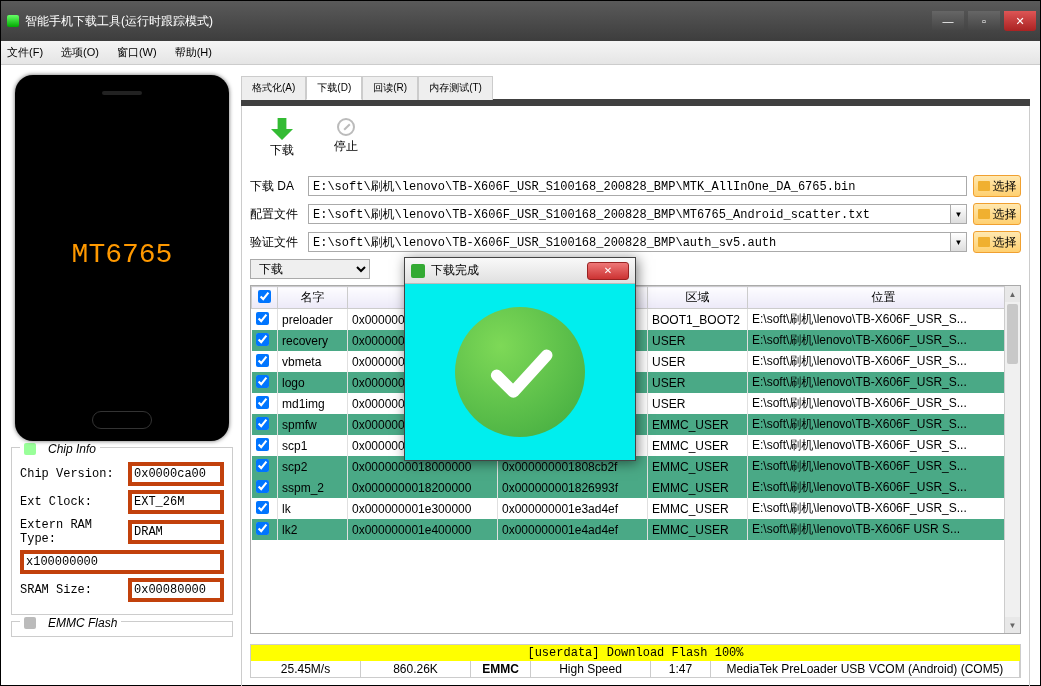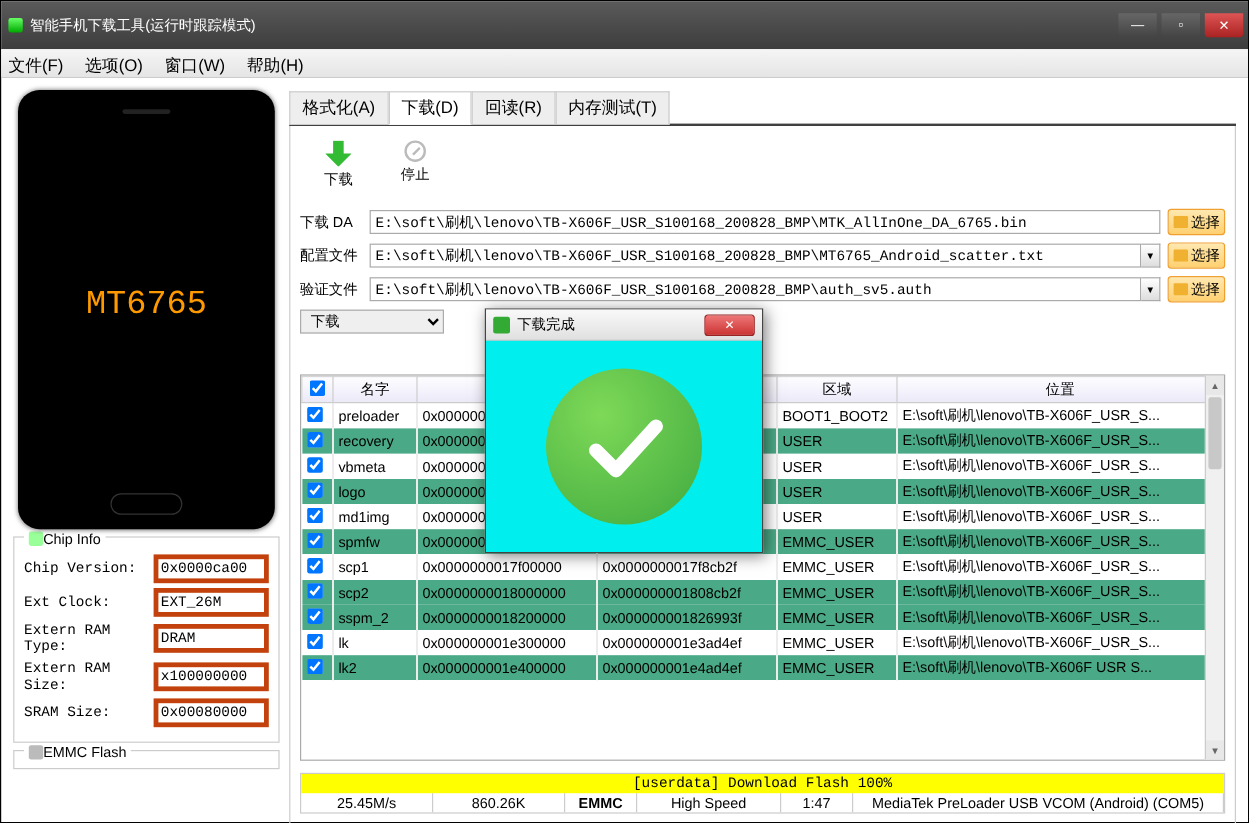--- a/index.html
+++ b/index.html
@@ -3,56 +3,56 @@
 <meta charset="utf-8">
 <style>
 * { box-sizing: border-box; margin: 0; padding: 0; font-family: "Microsoft YaHei", "SimSun", Tahoma, sans-serif; }
 body { background: #888; width: 1041px; height: 686px; overflow: hidden; position: relative; }
 .win { position: absolute; inset: 0; background: #fff; border: 1px solid #000; }
 .titlebar { height: 40px; background: linear-gradient(#5a5a5a,#3d3d3d); display: flex; align-items: center; color: #fff; font-size: 12px; padding-left: 6px; }
 .title-ic { width: 12px; height: 12px; background: linear-gradient(#6f6,#0a0); margin-right: 6px; border-radius: 2px; }
 .winbtns { margin-left: auto; display: flex; }
 .winbtn { width: 32px; height: 20px; background: linear-gradient(#666,#444); margin-right: 4px; border-radius: 0 0 3px 3px; color:#fff; font-size:11px; display:flex;align-items:center;justify-content:center; }
 .winbtn.cls { background: linear-gradient(#d55,#a22); }
-.menubar { height: 24px; background: linear-gradient(#f5f5f5,#e5e5e5); display: flex; align-items: flex-end; font-size: 14px; padding: 0 6px; border-bottom: 1px solid #ccc; }
+.menubar { height: 24px; background: linear-gradient(#f5f5f5,#e5e5e5); display: flex; align-items: center; font-size: 11px; padding: 0 6px; border-bottom: 1px solid #ccc; }
 .menubar span { margin-right: 18px; }
 .content { display: flex; padding: 10px; gap: 8px; height: calc(100% - 52px); }
 .leftcol { width: 222px; display: flex; flex-direction: column; gap: 6px; }
 .phone { width: 214px; height: 366px; background: #000; border-radius: 18px; margin: 0 auto; position: relative; box-shadow: 0 0 4px #666; }
 .phone-scr { position: absolute; top: 36px; left: 10px; right: 10px; bottom: 44px; background: #000; display: flex; align-items: center; justify-content: center; }
 .phone-scr span { color: #f90; font-size: 28px; font-family: "Courier New", monospace; }
 .pspk { position:absolute; top:16px; left:50%; width:40px; height:4px; background:#222; border-radius:2px; transform:translateX(-50%);}
 .pbtn { position:absolute; bottom:12px; left:50%; width:60px; height:18px; border:1px solid #333; border-radius:9px; transform:translateX(-50%);}
 .pbm { position:absolute; top:42px; left:14px; color:#3a3; font-size:10px; font-family:"Courier New",monospace;}
 .group { border: 1px solid #ccc; padding: 6px 8px 8px; font-size: 12px; background:#fff; }
-.group-title { display:flex; align-items:center; gap:0; font-size:12px; margin: -12px 0 6px 0; background:#fff; width: fit-content; padding: 0 4px;}
+.group-title { display:flex; align-items:center; gap:12px; font-size:12px; margin: -12px 0 6px 0; background:#fff; width: fit-content; padding: 0 4px; font-style: italic;}
 .g-ic { width:12px; height:12px; background:#9f9; border-radius:2px; }
 .g-ic.gr { background:#bbb; }
 .kv { display:flex; align-items:center; margin: 4px 0; }
 .kv label { width: 108px; font-family:"Courier New",monospace; font-size:12px;}
 .kv input { flex: 1; border:4px solid #c2410c; padding:1px 2px; font-size:12px; font-family:"Courier New",monospace; width: 90px; }
 .rightcol { flex: 1; display:flex; flex-direction:column; }
-.tabs { display:flex; border-bottom:2px solid #404040; font-size:14px;text-align:right; }
+.tabs { display:flex; border-bottom:7px solid #404040; font-size:10px;text-align:right; }
 .tab { border:1px solid #ccc; border-bottom:none; padding:4px 10px; background:#eee; margin-right:0; position:relative; top:1px; }
 .tab.act { background:#fff; border-bottom:1px solid #fff; }
 .tabbody { border:1px solid #ccc; border-top:none; padding:8px; flex:1; display:flex; flex-direction:column; gap:6px; overflow:hidden; }
 .tbuttons { display:flex; gap:40px; padding:4px 20px 10px; }
 .tb { display:flex; flex-direction:column; align-items:center; font-size:12px; gap:2px; }
 .ic-dl { width:22px; height:22px; background:#3b3; clip-path: polygon(30% 0,70% 0,70% 50%,100% 50%,50% 100%,0 50%,30% 50%);}
 .ic-stop { width:18px; height:18px; border:2px solid #bbb; border-radius:50%; position:relative;}
 .ic-stop::after{content:"";position:absolute;top:3px;left:7px;width:2px;height:8px;background:#bbb;transform:rotate(45deg);}
 .pathrow { display:flex; align-items:center; gap:6px; font-size:12px; }
 .pathrow label { width:52px; }
 .pathrow .inp { flex:1; border:1px solid #aaa; padding:2px 4px; font-size:12px; font-family:"Courier New",monospace; background:#fff; height:20px; }
 .combo { display:flex;}
 .combo .dd { width:16px; border:1px solid #aaa; border-left:none; background:linear-gradient(#fff,#ddd); font-size:8px; display:flex;align-items:center;justify-content:center;}
 .sel-btn { width:48px; height:22px; border:1px solid #f0a030; background:linear-gradient(#ffe8b0,#ffd070); display:flex; align-items:center; justify-content:center; gap:3px; font-size:12px; border-radius:3px;}
 .sel-btn .fld { width:12px; height:10px; background:#f0b030; border-radius:1px;}
 .dlsel { width:120px; height:20px; border:1px solid #aaa; font-size:12px; padding:1px 4px; }
-.tblwrap { flex:1; border:1px solid #aaa; overflow:hidden; position:relative; font-size:12px;margin-top:28px;}
+.tblwrap { flex:1; border:1px solid #aaa; overflow:hidden; position:relative; font-size:12px;}
 .tbl { width:100%; border-collapse: collapse; }
 .tbl th { background:linear-gradient(#fdfdff,#ece9f8); border:1px solid #ccc; padding:2px 4px; font-weight:normal; font-size:12px;}
 .tbl td { border-right:1px solid #e0e0e0; padding:2px 4px; white-space:nowrap; overflow:hidden; }
 .tbl tr.striped { background:#4aa986; color:#000;}
 .tbl td.loc { max-width:200px; text-overflow:ellipsis;}
 .cb { width:13px; height:13px; }
 .vscroll { position:absolute; right:0; top:0; bottom:0; width:16px; background:#f0f0f0; border-left:1px solid #ccc;}
 .vscroll .thumb{ position:absolute; left:2px; right:2px; top:18px; height:60px; background:#c8c8c8; border-radius:2px;}
 .vscroll .ab { position:absolute; left:0; right:0; height:16px; background:#e8e8e8; font-size:8px; display:flex;align-items:center;justify-content:center;color:#666;}
 .statusbar { border:1px solid #ccc; margin-top:4px; }
@@ -107,21 +107,20 @@
           </div>
         <div class="kv">
             <label>Ext Clock:</label>
             <input value="EXT_26M" style="">
           </div>
         <div class="kv">
             <label>Extern RAM Type:</label>
             <input value="DRAM" style="">
           </div>
         <div class="kv">
-            <label>Extern RAM Size:</label>
             <input value="x100000000" style="">
           </div>
         <div class="kv">
             <label>SRAM Size:</label>
             <input value="0x00080000" style="">
           </div>
       </div>
       <div class="group" style="padding-bottom:0">
         <div class="group-title">
             <div class="g-ic gr"></div>

